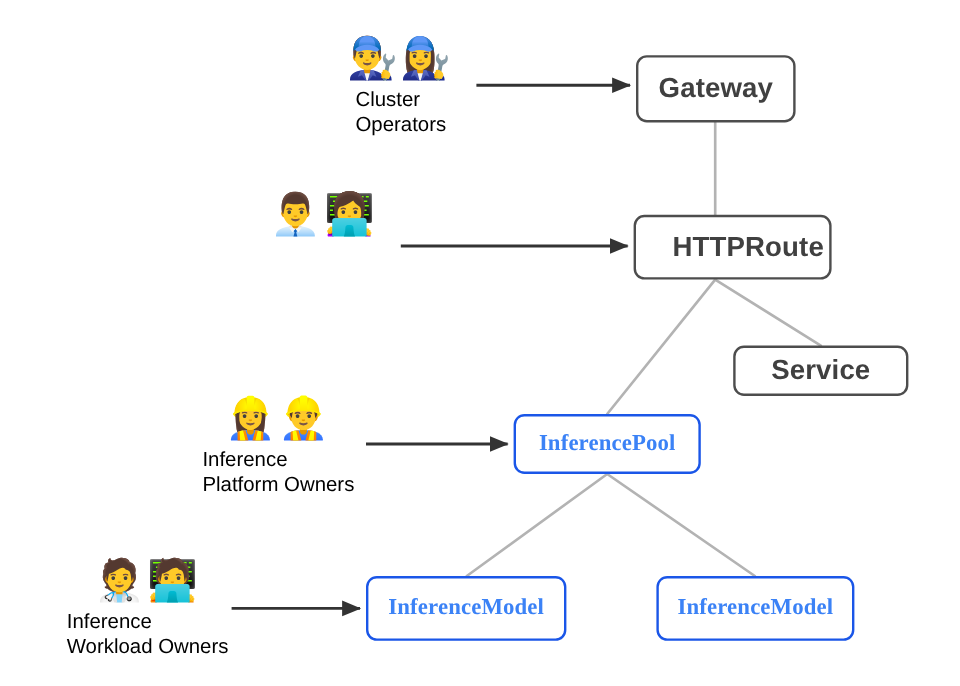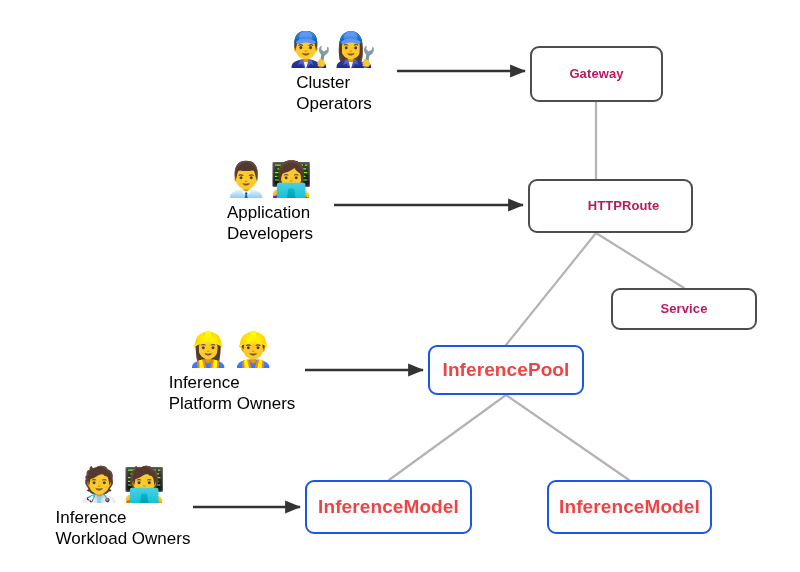--- a/index.html
+++ b/index.html
@@ -39,29 +39,30 @@
   }
   .node .node-label {
     font-weight: bold;
     letter-spacing: 0.1px;
     white-space: nowrap;
   }
   .node.gray {
     border: 2px solid #4d4d4d;
   }
   .node.gray .node-label {
-    color: #be185d;
-    font-size: 13px;
+    color: #404040;
+    font-size: 23px;
   }
   .node.blue {
     border: 2px solid #1a56e8;
   }
   .node.blue .node-label {
-    color: #ef4444;
+    color: #3b82f6;
     font-size: 19px;
+    font-family: Liberation Serif, serif;
   }
 
   #node-gateway        { left: 530px; top: 46px;  width: 133px; height: 56px; }
   #node-httproute      { left: 528px; top: 179px; width: 165px; height: 54px; padding-left: 26px; }
   #node-service        { left: 611px; top: 288px; width: 146px; height: 42px; }
   #node-inferencepool  { left: 428px; top: 345px; width: 156px; height: 50px; }
   #node-inferencemodel-left  { left: 305px; top: 480px; width: 167px; height: 54px; }
   #node-inferencemodel-right { left: 547px; top: 480px; width: 165px; height: 54px; }
 
   
@@ -144,22 +145,20 @@
   </div>
 
   <div class="persona" id="persona-cluster-operators">
     <span class="persona-icons">👨‍🔧👩‍🔧</span>
     <span class="persona-label">Cluster
 Operators</span>
   </div>
 
   <div class="persona" id="persona-application-developers">
     <span class="persona-icons">👨‍💼👩‍💻</span>
-    <span class="persona-label">Application
-Developers</span>
   </div>
 
   <div class="persona" id="persona-inference-platform-owners">
     <span class="persona-icons">👷‍♀️👷‍♂️</span>
     <span class="persona-label">Inference
 Platform Owners</span>
   </div>
 
   <div class="persona" id="persona-inference-workload-owners">
     <span class="persona-icons">🧑‍⚕️🧑‍💻</span>

